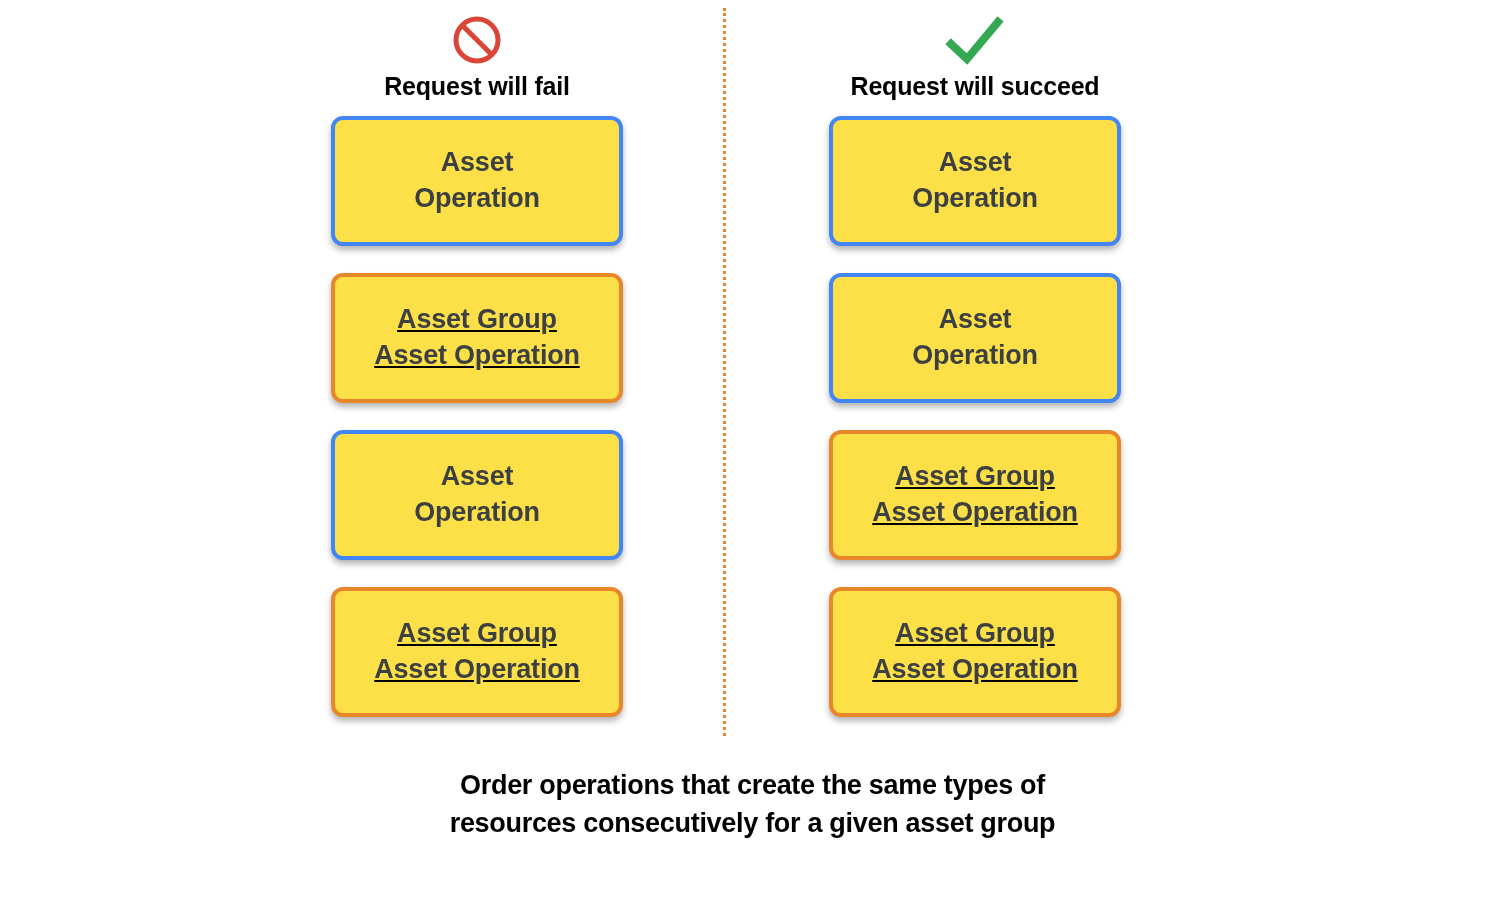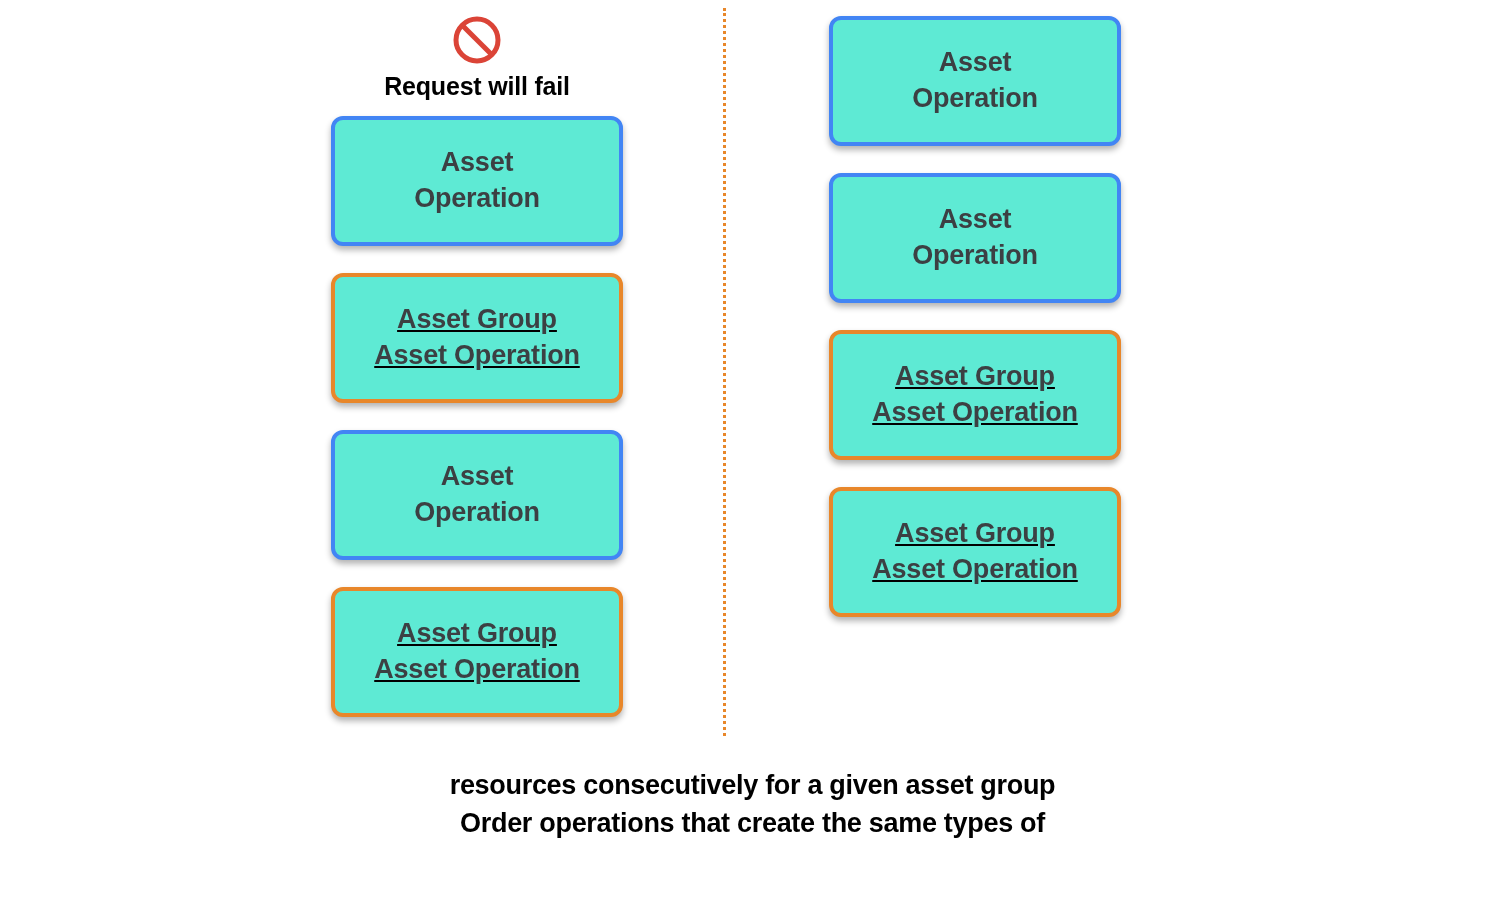--- a/index.html
+++ b/index.html
@@ -74,21 +74,21 @@
     flex-direction: column;
     gap: 27px;
     margin-top: 4px;
   }
   .card {
     box-sizing: border-box;
     width: 292px;
     height: 130px;
     border-radius: 12px;
     border: 4px solid #4285f4;
-    background: #5eead4;
+    background: #fde047;
     box-shadow: 0 4px 6px rgba(0,0,0,0.30);
     display: flex;
     flex-direction: column;
     align-items: center;
     justify-content: center;
   }
   .card.accent-blue   { border-color: #4285f4; }
   .card.accent-orange { border-color: #e8872a; text-decoration: underline; }
 
   .card-line {
@@ -148,20 +148,28 @@
         <span class="card-line">Operation</span>
       </div>
       <div class="card accent-orange">
         <span class="card-line">Asset Group</span>
         <span class="card-line">Asset Operation</span>
       </div>
     </div>
   </div>
 
   <div class="column column-succeed">
+    <div class="col-header">
+      <span class="status-icon">
+        <svg width="60" height="52" viewBox="0 0 60 52" aria-hidden="true">
+          <polyline points="6,30 22,45 53,8" fill="none" stroke="#34a853" stroke-width="8" stroke-linecap="square" stroke-linejoin="miter"></polyline>
+        </svg>
+      </span>
+      <div class="col-title">Request will succeed</div>
+    </div>
 
     <div class="card-stack">
       <div class="card accent-blue">
         <span class="card-line">Asset</span>
         <span class="card-line">Operation</span>
       </div>
       <div class="card accent-blue">
         <span class="card-line">Asset</span>
         <span class="card-line">Operation</span>
       </div>
@@ -170,17 +178,17 @@
         <span class="card-line">Asset Operation</span>
       </div>
       <div class="card accent-orange">
         <span class="card-line">Asset Group</span>
         <span class="card-line">Asset Operation</span>
       </div>
     </div>
   </div>
 
   <div class="caption">
+    <span class="caption-line">Order operations that create the same types of</span>
     <span class="caption-line">resources consecutively for a given asset group</span>
-    <span class="caption-line">Order operations that create the same types of</span>
   </div>
 
 </div>
 
 </body></html>

